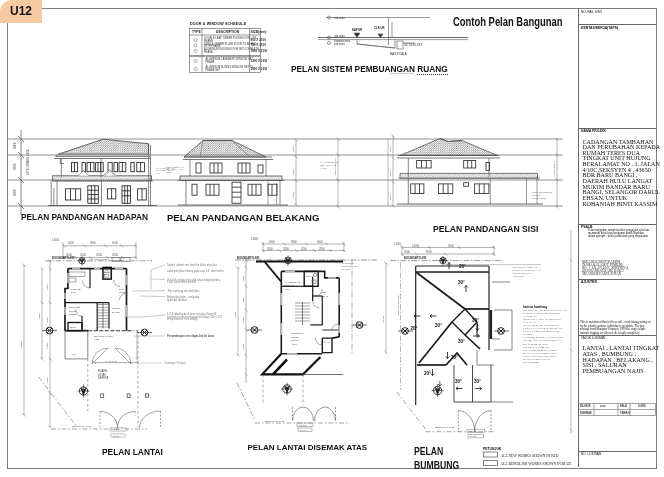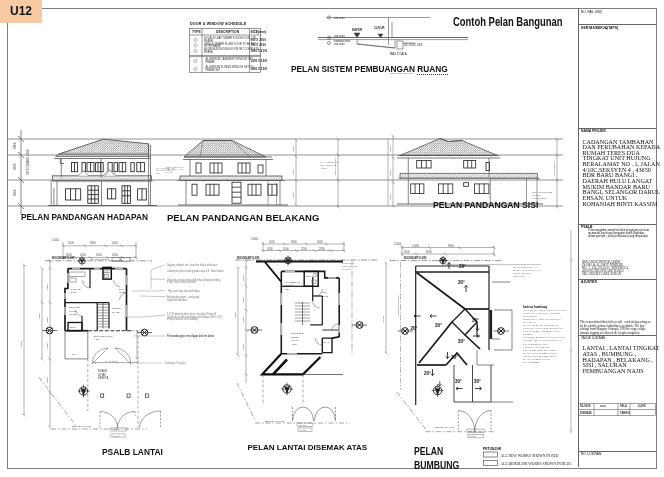--- a/index.html
+++ b/index.html
@@ -1,16 +1,16 @@
 <!DOCTYPE html>
 <html><head>
 <meta charset="utf-8">
 <style>
   html,body{margin:0;padding:0;background:#fff;}
-  #page{position:relative;width:664px;height:477px;background:#fff;font-family:"Liberation Sans",sans-serif;overflow:hidden;}
+  #page{position:relative;width:664px;height:477px;background:#fff;font-family:"Liberation Sans",sans-serif;overflow:hidden;border-radius:12px;}
   .abs{position:absolute;}
   .tt{color:#111;}
 </style>
 </head>
 <body>
 <div id="page">
 
   <div class="abs" style="left:7px;top:8px;width:648px;height:459px;border:1px solid #7e7e7e;"></div>
 
   <div class="abs" style="left:0;top:0;width:42px;height:23px;background:#f6c9a2;"></div>
@@ -314,21 +314,21 @@
       <line x1="9" y1="4" x2="9" y2="72"></line>
       <path d="M7.5 2.5 L10.5 5.5 M7.5 18.5 L10.5 21.5 M7.5 43.5 L10.5 46.5 M7.5 70.5 L10.5 73.5"></path>
     </g>
     <text x="7" y="42" transform="rotate(-90 7 42)" font-size="2.5" fill="#666" font-family="Liberation Sans">AT/GRADE/LN</text>
   </svg>
 
   <div class="abs tt" style="left:21px;top:212px;font-size:8.3px;font-weight:bold;">PELAN PANDANGAN HADAPAN</div>
 
   <div class="abs tt" style="left:167px;top:211.5px;font-size:9.5px;font-weight:bold;">PELAN PANDANGAN BELAKANG</div>
 
-  <div class="abs tt" style="left:400px;top:200px;font-size:8.6px;font-weight:bold;padding-left:33px;">PELAN PANDANGAN SISI</div>
+  <div class="abs tt" style="left:400px;top:224px;font-size:8.6px;font-weight:bold;padding-left:33px;">PELAN PANDANGAN SISI</div>
 
   <svg class="abs" style="left:12px;top:233px;" width="220" height="215" viewBox="0 0 220 215">
 
     <g stroke="#666" stroke-width="0.5" fill="none">
       <line x1="51" y1="12.8" x2="124" y2="12.8"></line>
       <line x1="51" y1="24.5" x2="124" y2="24.5"></line>
       <path d="M50 11.3 L53 14.3 M71 11.3 L74 14.3 M92 11.3 L95 14.3 M108 11.3 L111 14.3 M122.5 11.3 L125.5 14.3"></path>
       <path d="M50 23 L53 26 M62 23 L65 26 M77 23 L80 26 M94 23 L97 26 M109 23 L112 26 M122.5 23 L125.5 26"></path>
       <line x1="51" y1="9" x2="51" y2="26"></line>
         <line x1="124" y1="9" x2="124" y2="26"></line>
@@ -874,21 +874,21 @@
   <svg class="abs" style="left:566px;top:228px;" width="12" height="210" viewBox="0 0 12 210">
     <line x1="5" y1="2" x2="5" y2="205" stroke="#999" stroke-width="0.7"></line>
     <path d="M3.5 30.5 L6.5 33.5 M3.5 120.5 L6.5 123.5 M3.5 200.5 L6.5 203.5" stroke="#888" stroke-width="0.5"></path>
   </svg>
 
   <div class="abs" style="left:523px;top:305px;width:46px;">
     <div style="font-size:3.2px;font-weight:bold;color:#222;font-family:'Liberation Serif',serif;">butiran bumbung</div>
     <div style="font-size:2.7px;line-height:3.05px;color:#444;font-family:'Liberation Serif',serif;">SECTION TL ARCH. RECTAGA PAVE<br>NATURAL ARTISTIC AND GRS CONCRETE<br>ROOF TINT . DRY OF RODUNG KAPAKAN<br>SCANT 25.41, W.ALUMNIUM<br>TILES FLAT TILES BARKING FIX<br>GUTTI DE 40, AND 42 RAGAK PLUMP.<br>GYPSUM, 45 DERAJAT RENG KLS<br>LVL 20, AND JS JOINT SEKLIAT<br>PELIT 25.42, RF TILE<br>TRUSS GALV C25 SPC<br>TEPAT 5.41, 45.41 KE SEMUA<br>PLATE ANTI TERMITE FELT<br>TRATE 15.81 SPC BRACKET<br>PEATE CL42 RF SPACE<br>SPACE 25MM</div>
   </div>
 
-  <div class="abs tt" style="left:102px;top:447px;font-size:8.4px;font-weight:bold;">PSALB LANTAI</div>
+  <div class="abs tt" style="left:102px;top:447px;font-size:8.4px;font-weight:bold;">PELAN LANTAI</div>
 
   <div class="abs tt" style="left:247.5px;top:442.5px;font-size:8px;font-weight:bold;">PELAN LANTAI DISEMAK ATAS</div>
 
   <div class="abs tt" style="left:413.5px;top:444.5px;font-size:10.2px;font-weight:bold;line-height:14px;transform:scaleX(0.85);transform-origin:0 0;">PELAN<br>BUMBUNG</div>
 
   <div class="abs tt" style="left:483px;top:447px;font-size:3.4px;font-weight:bold;">PETUNJUK</div>
   <svg class="abs" style="left:483px;top:451px;" width="92" height="16" viewBox="0 0 92 16">
     <rect x="0.5" y="1" width="14" height="5" fill="none" stroke="#555" stroke-width="0.7"></rect>
     <rect x="0.5" y="9.5" width="14" height="5" fill="none" stroke="#555" stroke-width="0.7"></rect>
     <text x="17.5" y="5.6" font-size="3.7" fill="#222" font-family="Liberation Serif">ALL NEW WORKS SHOWN IN RED</text>

